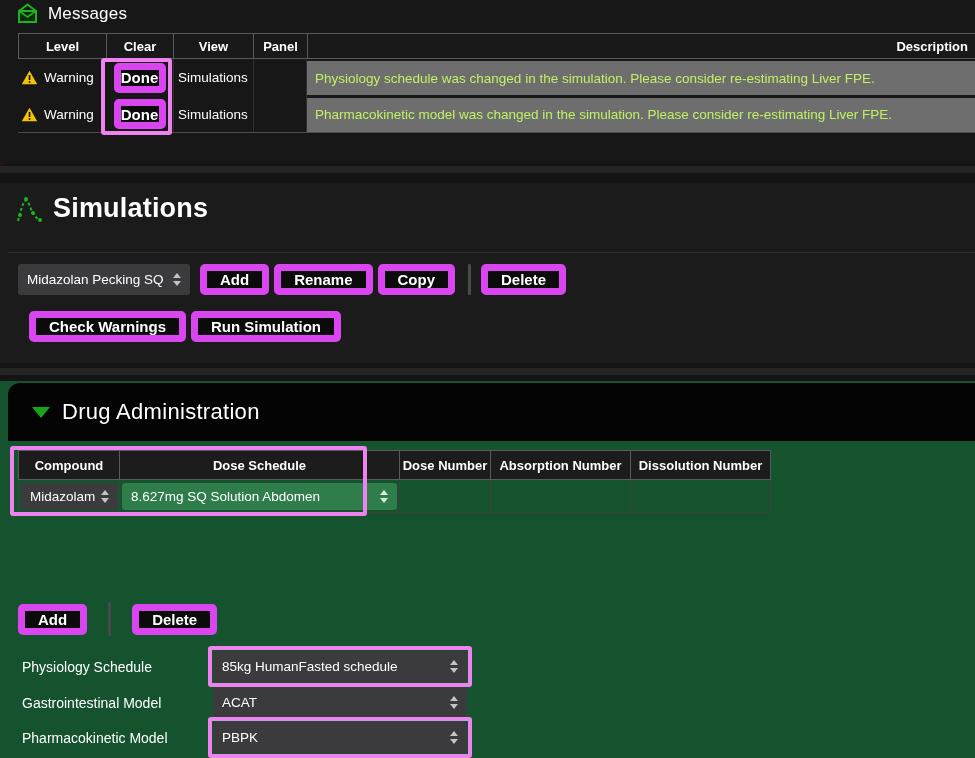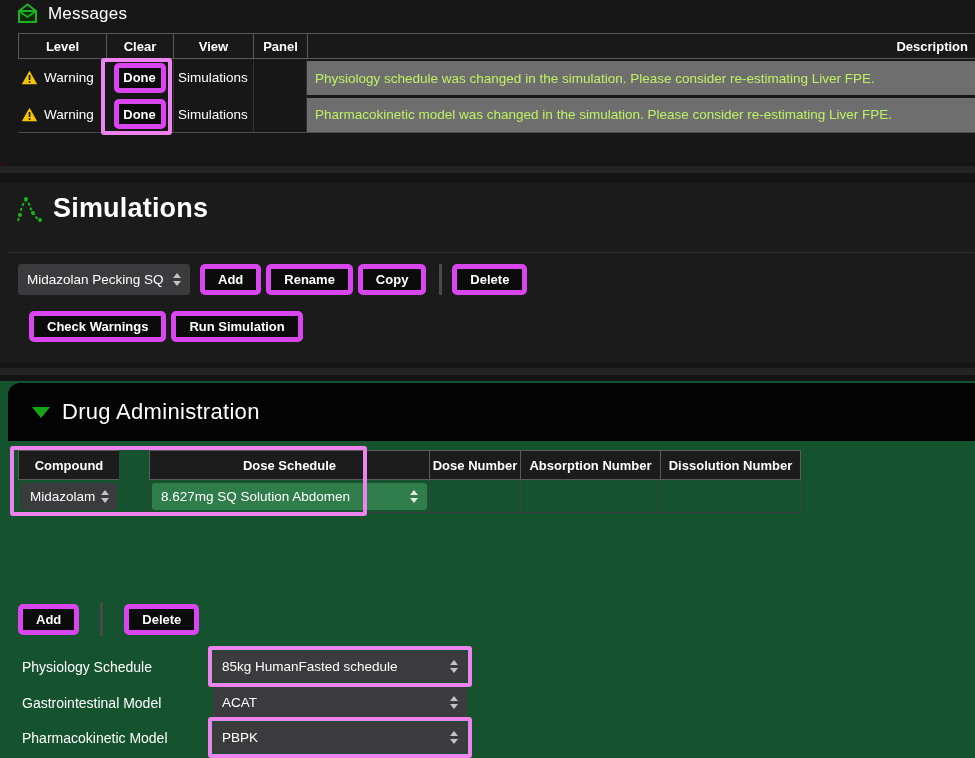--- a/index.html
+++ b/index.html
@@ -37,22 +37,22 @@
   .mt-cell.c-view  { width:80px; padding-left:4px; border-left:1px solid #303030; }
   .mt-cell.c-panel { width:54px; border-left:1px solid #303030; border-right:1px solid #303030; }
   .mt-cell.c-desc  { flex:1; }
   .desc-box { background:#6e6e6e; color:#bef264; height:34px; width:100%;
               display:flex; align-items:center; padding-left:8px; font-size:13.5px;
               margin-top:1px; }
   .mtable-bottomline { border-bottom:1px solid #4c4c4c; }
 
   
   .btn {
-    background:#0b0b0b; color:#fff; border:5px solid #d946ef; border-radius:5px;
-    height:31px; padding:0 13px; font-size:13px; font-weight:bold;
+    background:#0b0b0b; color:#fff; border:7px solid #d946ef; border-radius:5px;
+    height:31px; padding:0 13px; font-size:15px; font-weight:bold;
     font-family:"Liberation Sans",sans-serif; display:inline-flex; align-items:center;
     justify-content:center; cursor:pointer; white-space:nowrap;
   }
   .btn-done { height:30px; width:52px; padding:0; }
 
   
   .warn-ic { width:17px; height:15px; flex:0 0 auto; }
 
   
   .dd {
@@ -93,21 +93,21 @@
   .dtable { position:absolute; left:18px; top:69px; }
   .dt-hrow { display:flex; height:30px; }
   .dt-hcell { display:flex; align-items:center; justify-content:center; font-size:13px; font-weight:bold;
               background:#1c1c1c; border:1px solid #5a5a5a; border-right:none; }
   .dt-hcell:last-child { border-right:1px solid #5a5a5a; }
   .dt-row { display:flex; height:33px; }
   .dt-cell { border:1px solid #3f3f3f; border-top:none; border-right:none; display:flex;
              align-items:center; padding:2px; }
   .dt-cell:last-child { border-right:1px solid #3f3f3f; }
   .w-compound { width:101px; }
-  .w-schedule { width:280px;margin-left:30px; }
+  .w-schedule { width:280px; }
   .w-dosenum  { width:91px; }
   .w-absnum   { width:140px; }
   .w-dissnum  { width:141px; }
   .dd-cell { width:100%; height:27px; font-size:13.5px; }
 
   .drug-buttons { position:absolute; left:18px; top:221px; display:flex; align-items:center; }
   .drug-buttons .vdiv { height:34px; margin:0 21px; }
 
   .field-row { position:absolute; left:0; right:0; height:31px; }
   .field-label { position:absolute; left:22px; top:0; height:31px; display:flex; align-items:center;

